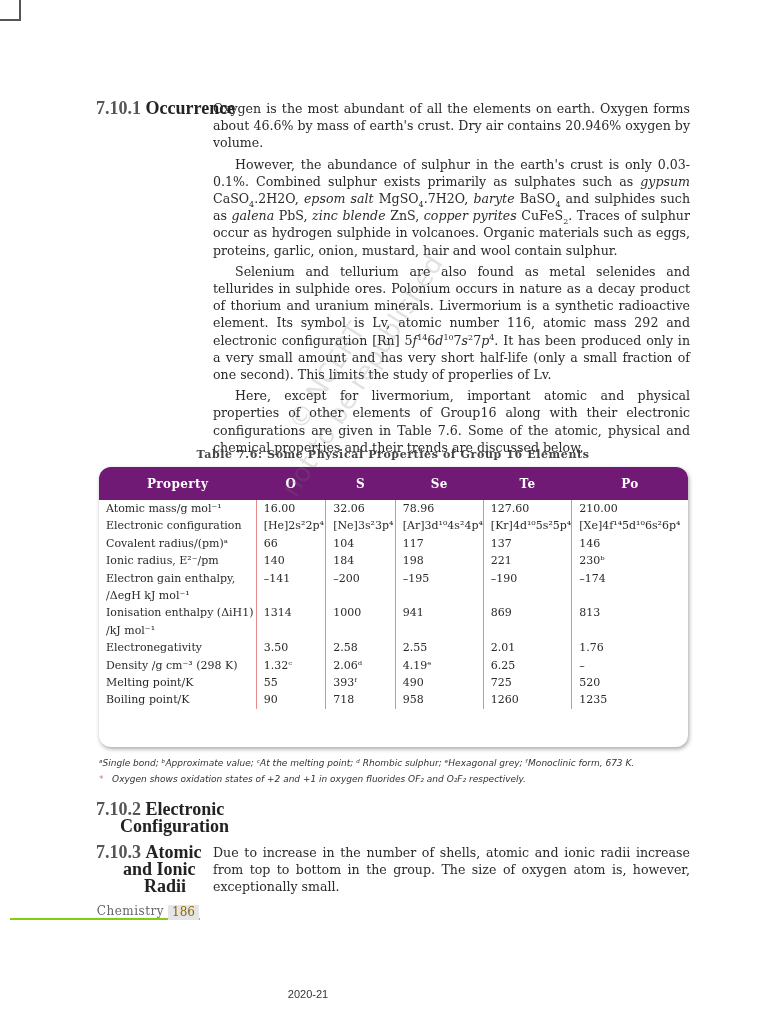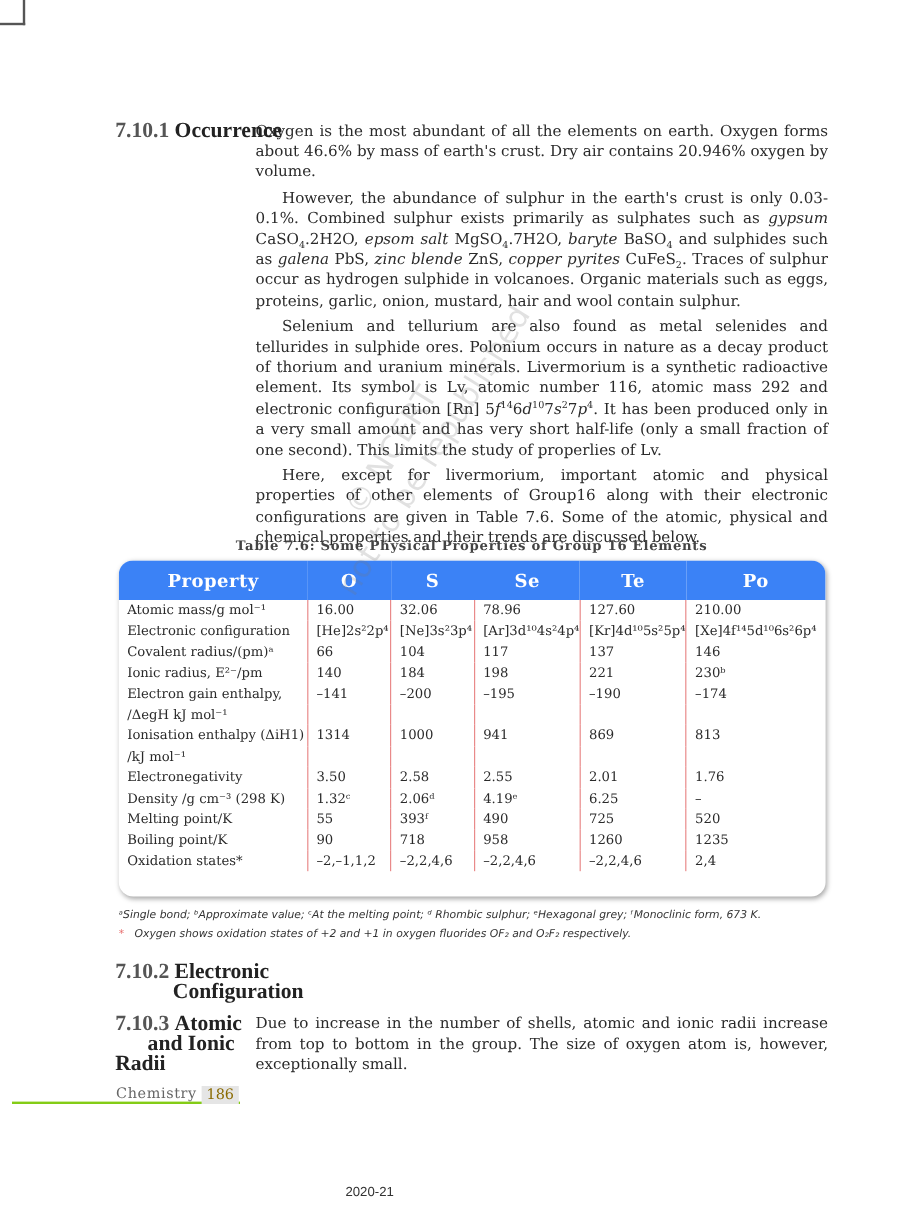--- a/index.html
+++ b/index.html
@@ -18,21 +18,21 @@
   i { font-style: italic; }
   sub, sup { font-size: 8px; line-height: 0; }
 
   .tbl-caption { position: absolute; left: 96px; width: 594px; top: 448px; text-align: center;
                  font-family: "DejaVu Serif", serif; font-weight: bold; font-size: 11px;
                  color: #444; letter-spacing: 0.6px; }
   .tbl-wrap { position: absolute; left: 99px; top: 467px; width: 589px; height: 280px;
               border-radius: 12px; box-shadow: 1px 2px 4px rgba(0,0,0,0.35); overflow: hidden;
               background: #fff; }
   table { border-collapse: collapse; width: 100%; font-size: 11px; }
-  thead th { background: #3b82f6; color: #fff; font-weight: bold; height: 31px; font-size: 15px;
+  thead th { background: #701a75; color: #fff; font-weight: bold; height: 31px; font-size: 12px;
              letter-spacing: 0.4px; }
   tbody td { padding: 0 0 0 7px; height: 17.4px; vertical-align: top; white-space: nowrap;
              border-left: 1.5px solid #e98a8a; font-size: 11px; line-height: 17.4px; }
   tbody td:first-child { border-left: none; }
   tbody tr.first td { padding-top: 8px; }
   col.c0 { width: 158px; } col.c1 { width: 70px; } col.c2 { width: 70px; }
   col.c3 { width: 86px; } col.c4 { width: 86px; } col.c5 { width: 119px; }
   .footnotes { position: absolute; left: 99px; top: 755px; width: 600px; font-family: "DejaVu Sans", sans-serif;
                font-style: italic; font-size: 9px; line-height: 16px; color: #333; }
   .star { color: #e76d6d; font-style: normal; }
@@ -179,28 +179,20 @@
           <td>520</td>
         </tr>
         <tr>
           <td>Boiling point/K</td>
           <td>90</td>
           <td>718</td>
           <td>958</td>
           <td>1260</td>
           <td>1235</td>
         </tr>
-        <tr>
-          <td>Oxidation states*</td>
-          <td>–2,–1,1,2</td>
-          <td>–2,2,4,6</td>
-          <td>–2,2,4,6</td>
-          <td>–2,2,4,6</td>
-          <td>2,4</td>
-        </tr>
       </tbody>
   </table>
 </div>
 
 <div class="footnotes">
   <div>ᵃSingle bond; ᵇApproximate value; ᶜAt the melting point; ᵈ Rhombic sulphur; ᵉHexagonal grey; ᶠMonoclinic form, 673 K.</div>
   <div>
     <span class="star">*</span>
     &nbsp;&nbsp;<span>Oxygen shows oxidation states of +2 and +1 in oxygen fluorides OF₂ and O₂F₂ respectively.</span>
   </div>
@@ -208,30 +200,30 @@
 
 <div class="watermark">
   <div style="padding-left:60px;">© NCERT</div>
   <div>not to be republished</div>
 </div>
 
 <div class="section" style="top:801px;">
   <div class="sec-head">
     <span class="sec-num">7.10.2</span>
     <span class="sec-title">Electronic</span><br>
-    <span class="sec-title" style="margin-left:48px;">Configuration</span>
+    <span class="sec-title" style="margin-left:24px;">Configuration</span>
   </div>
 </div>
 
 <div class="section" style="top:844px;">
   <div class="sec-head">
     <span class="sec-num">7.10.3</span>
     <span class="sec-title">Atomic</span><br>
     <span class="sec-title" style="margin-left:27px;">and Ionic</span><br>
-    <span class="sec-title" style="">Radii</span>
+    <span class="sec-title" style="margin-left:48px;">Radii</span>
   </div>
   <div class="sec-body">
     <p>Due to increase in the number of shells, atomic and ionic radii increase from top to bottom in the group. The size of oxygen atom is, however, exceptionally small.</p>
   </div>
 </div>
 
 <div class="footer">
   <span class="footer-subject">Chemistry</span>
   <span class="footer-page">186</span>
 </div>

